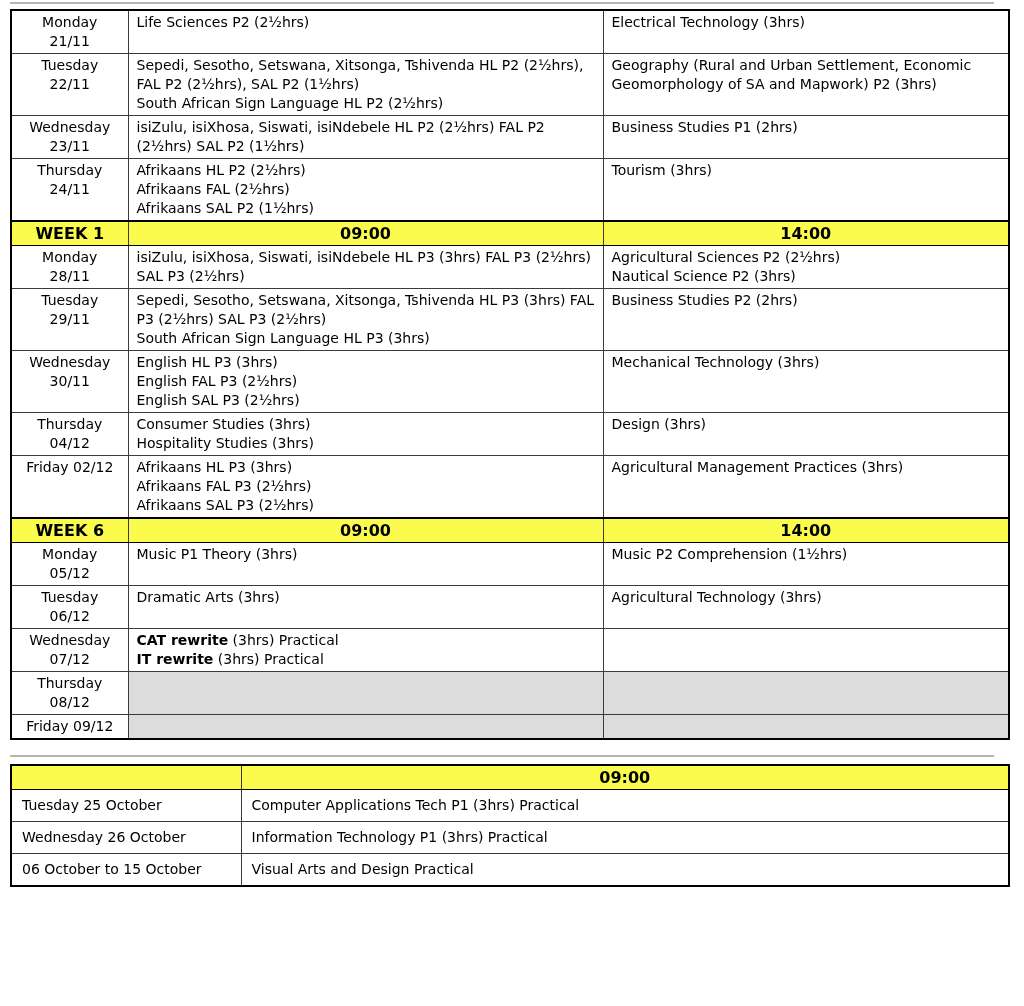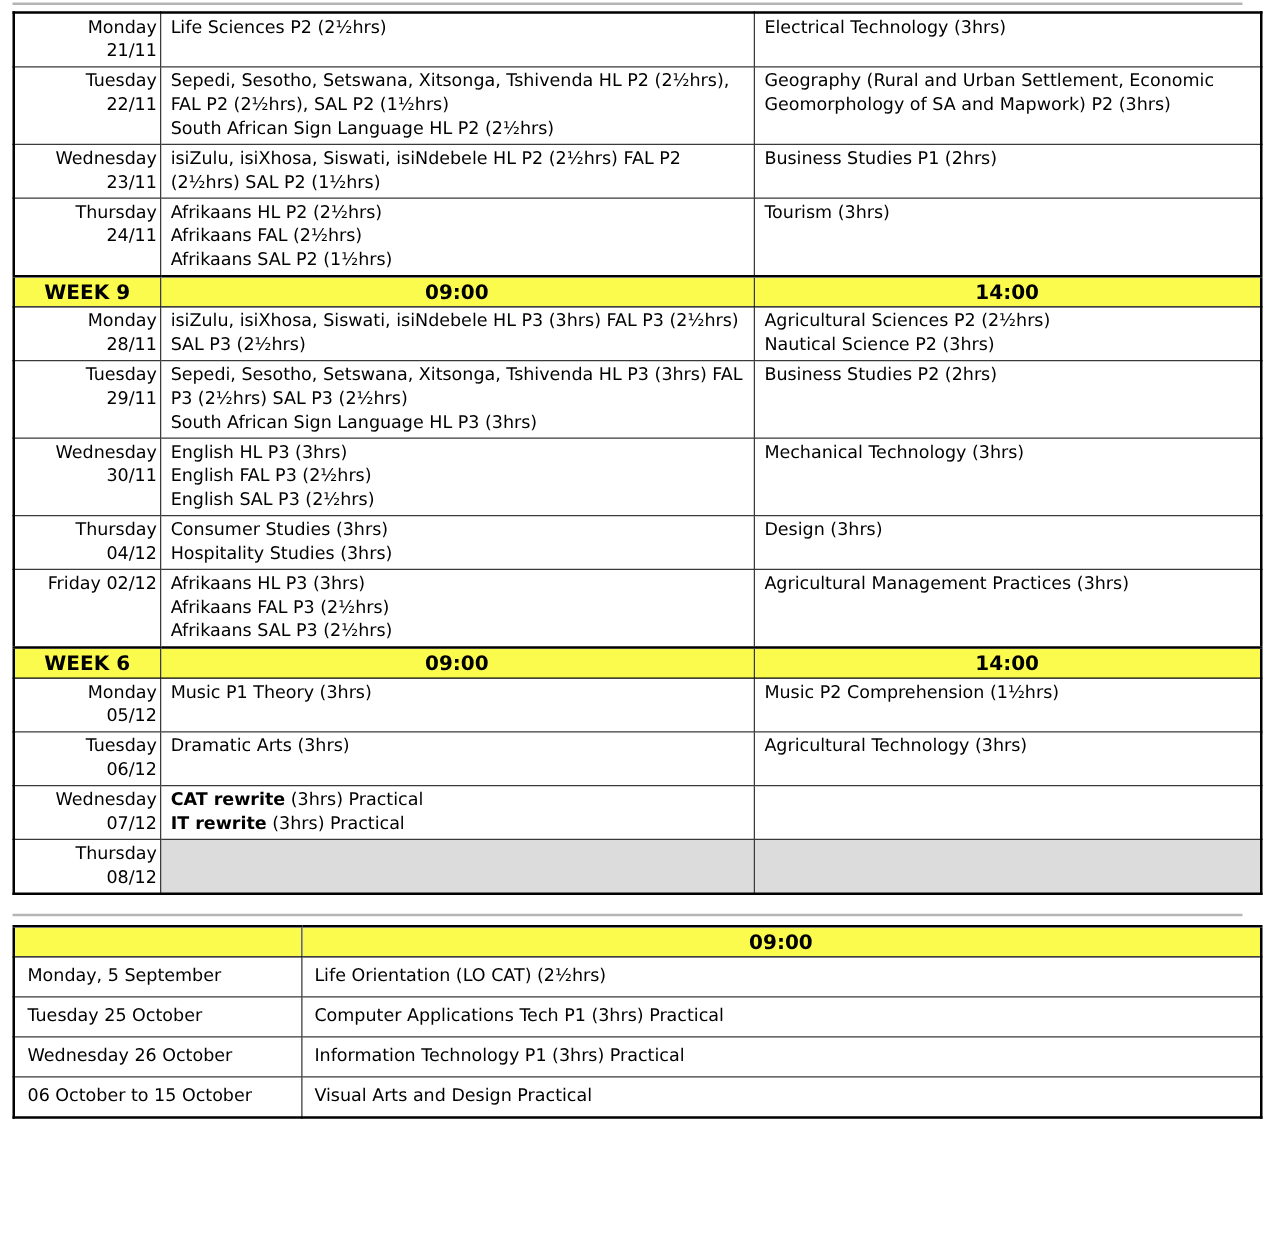--- a/index.html
+++ b/index.html
@@ -48,21 +48,21 @@
     background: var(--yellow);
     font-size: 16px;
     font-weight: bold;
     text-align: center;
     padding: 1px 4px;
     line-height: 21px;
     border-top: 2px solid var(--outer);
     border-bottom: 1px solid var(--outer);
   }
   td.day-cell {
-    text-align: right;
+    text-align: center;
     padding: 2px 2px;
   }
   td.subject-cell {
     padding: 2px 8px;
   }
   td.blocked {
     background: var(--gray);
   }
   
   table.practical td {
@@ -131,21 +131,21 @@
             <div>Afrikaans FAL (2½hrs)</div>
             <div>Afrikaans SAL P2 (1½hrs)</div>
           </td>
           <td class="subject-cell">
             <div>Tourism (3hrs)</div>
           </td>
         </tr>
       </tbody>
       <tbody>
         <tr>
-          <th>WEEK 9</th>
+          <th>WEEK 1</th>
           <th>09:00</th>
           <th>14:00</th>
         </tr>
         <tr>
           <td class="day-cell">
             <div>Monday</div>
             <div>28/11</div>
           </td>
           <td class="subject-cell">
             <div>isiZulu, isiXhosa, Siswati, isiNdebele HL P3 (3hrs) FAL P3 (2½hrs) SAL P3 (2½hrs)</div>
@@ -247,44 +247,47 @@
           <td class="subject-cell">
             <div><span style="font-weight: bold;">CAT rewrite</span><span> (3hrs) Practical</span></div>
             <div><span style="font-weight: bold; margin-top: 16px;">IT rewrite</span><span> (3hrs) Practical</span></div>
           </td>
           <td class="subject-cell"></td>
         </tr>
         <tr>
           <td class="day-cell">
             <div>Thursday</div>
             <div>08/12</div>
+          </td>
+          <td class="subject-cell blocked"></td>
+          <td class="subject-cell blocked"></td>
+        </tr>
+        <tr>
+          <td class="day-cell">
+            <div>Friday 09/12</div>
           </td>
           <td class="subject-cell blocked"></td>
           <td class="subject-cell blocked"></td>
         </tr>
       </tbody>
     </table>
 
   <div class="pre-rule second"></div>
 
   <table class="schedule practical" id="practical-table">
     <colgroup>
       <col style="width:230px">
       <col style="width:768px">
     </colgroup>
   <tbody>
         <tr>
           <th></th>
           <th>09:00</th>
         </tr>
         <tr>
-          <td>Monday, 5 September</td>
-          <td>Life Orientation (LO CAT) (2½hrs)</td>
-        </tr>
-        <tr>
           <td>Tuesday 25 October</td>
           <td>Computer Applications Tech P1 (3hrs) Practical</td>
         </tr>
         <tr>
           <td>Wednesday 26 October</td>
           <td>Information Technology P1 (3hrs) Practical</td>
         </tr>
         <tr>
           <td>06 October to 15 October</td>
           <td>Visual Arts and Design Practical</td>

